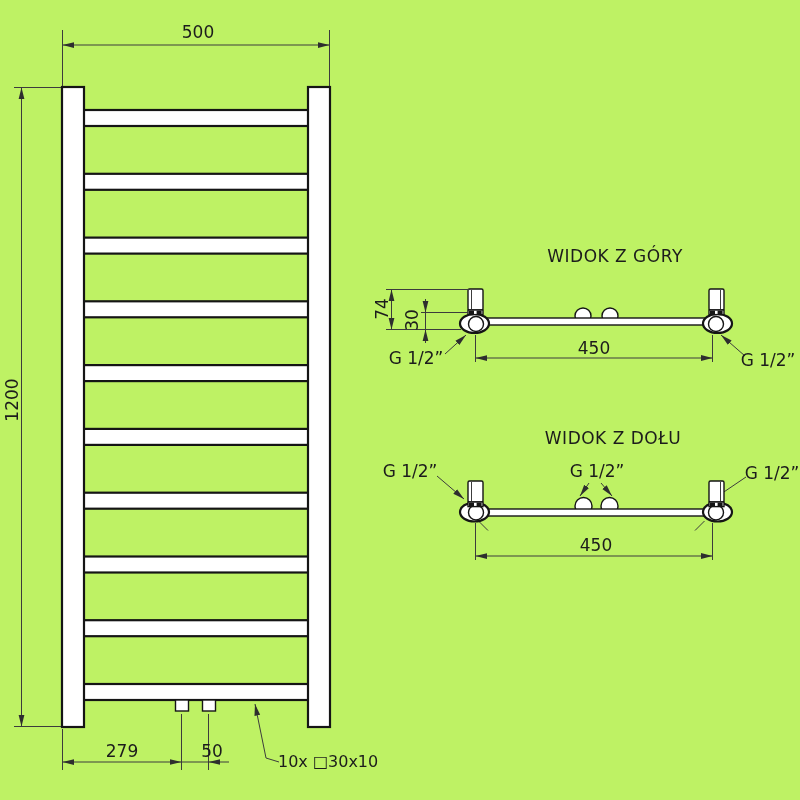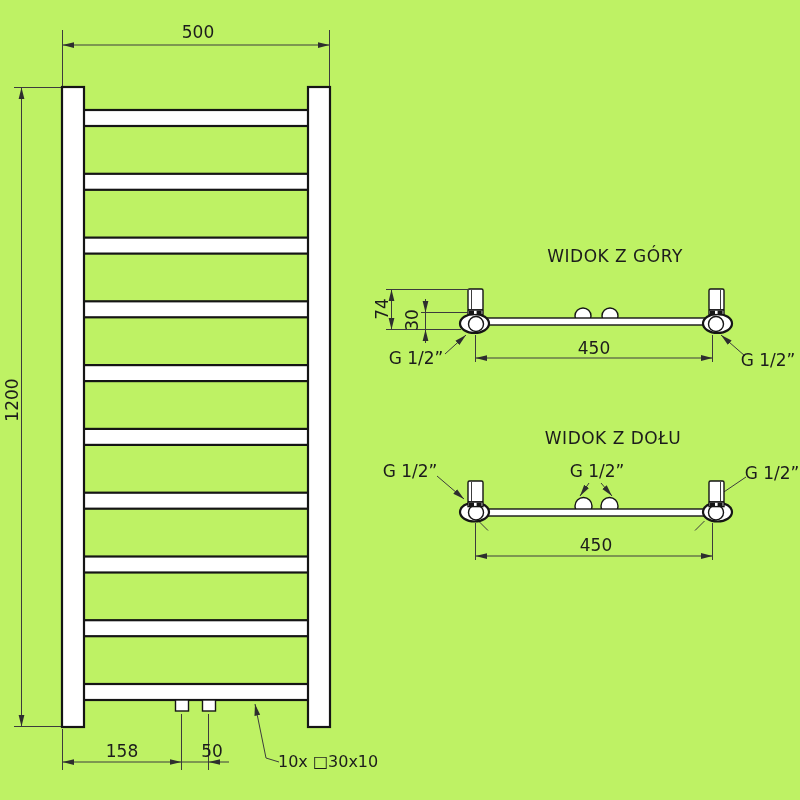--- a/index.html
+++ b/index.html
@@ -161,21 +161,21 @@
       <g>
         <line class="thin" x1="475.5" y1="523" x2="475.5" y2="560"></line>
         <line class="thin" x1="712.5" y1="523" x2="712.5" y2="560"></line>
         <line class="thin" x1="475.5" y1="556" x2="712.5" y2="556" marker-start="url(#arr)" marker-end="url(#arr)"></line>
       </g>
     </g>
   </svg>
 
   <div class="lbl" style="left:198px; top:32px;">500</div>
   <div class="lbl rot" style="left:12px; top:400px;">1200</div>
-  <div class="lbl" style="left:122px; top:751px;">158</div>
+  <div class="lbl" style="left:122px; top:751px;">279</div>
   <div class="lbl" style="left:196px; top:751px;margin-left:16px;">50</div>
   <div class="lbl anno" style="left:278px; top:762px;text-align:right;">10x □30x10</div>
 
   <div class="lbl title" style="left:595px; top:256px;">WIDOK Z GÓRY</div>
   <div class="lbl rot" style="left:382px; top:309px;">74</div>
   <div class="lbl rot" style="left:412px; top:320px;">30</div>
   <div class="lbl" style="left:594px; top:348px;">450</div>
   <div class="lbl" style="left:416px; top:358px;">G 1/2”</div>
   <div class="lbl" style="left:768px; top:360px;">G 1/2”</div>
 

